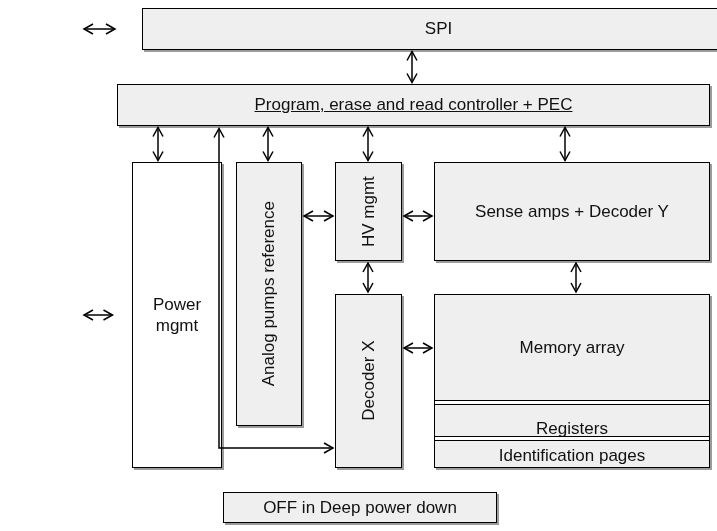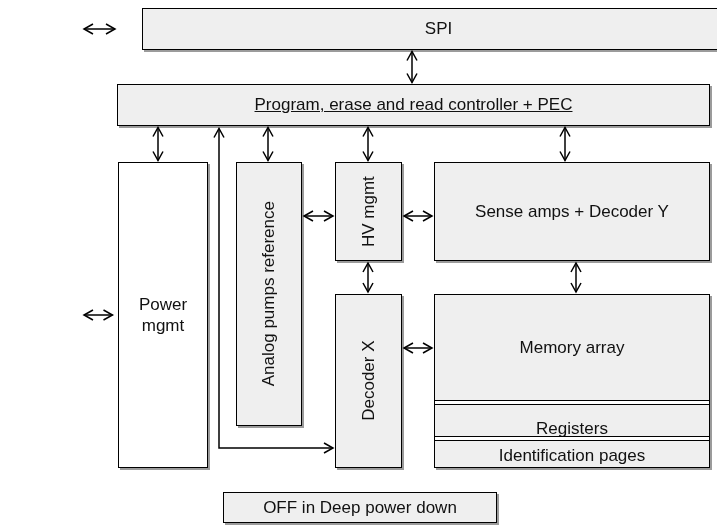--- a/index.html
+++ b/index.html
@@ -32,21 +32,21 @@
 
 
   <div class="block" style="left:117px; top:8px; width:593px; height:42px;margin-left:25px;">
     <span>SPI</span>
   </div>
 
   <div class="block" style="left:117px; top:84px; width:593px; height:42px;text-decoration:underline;">
     <span>Program, erase and read controller + PEC</span>
   </div>
 
-  <div class="block white" style="left:118px; top:162px; width:90px; height:306px;">
+  <div class="block white" style="left:132px; top:162px; width:90px; height:306px;">
     <span class="wrap-narrow">Power mgmt</span>
   </div>
 
   <div class="block vtext" style="left:236px; top:162px; width:66px; height:264px;">
     <span>Analog pumps reference</span>
   </div>
 
   <div class="block vtext" style="left:335px; top:162px; width:67px; height:99px;">
     <span>HV mgmt</span>
   </div>

